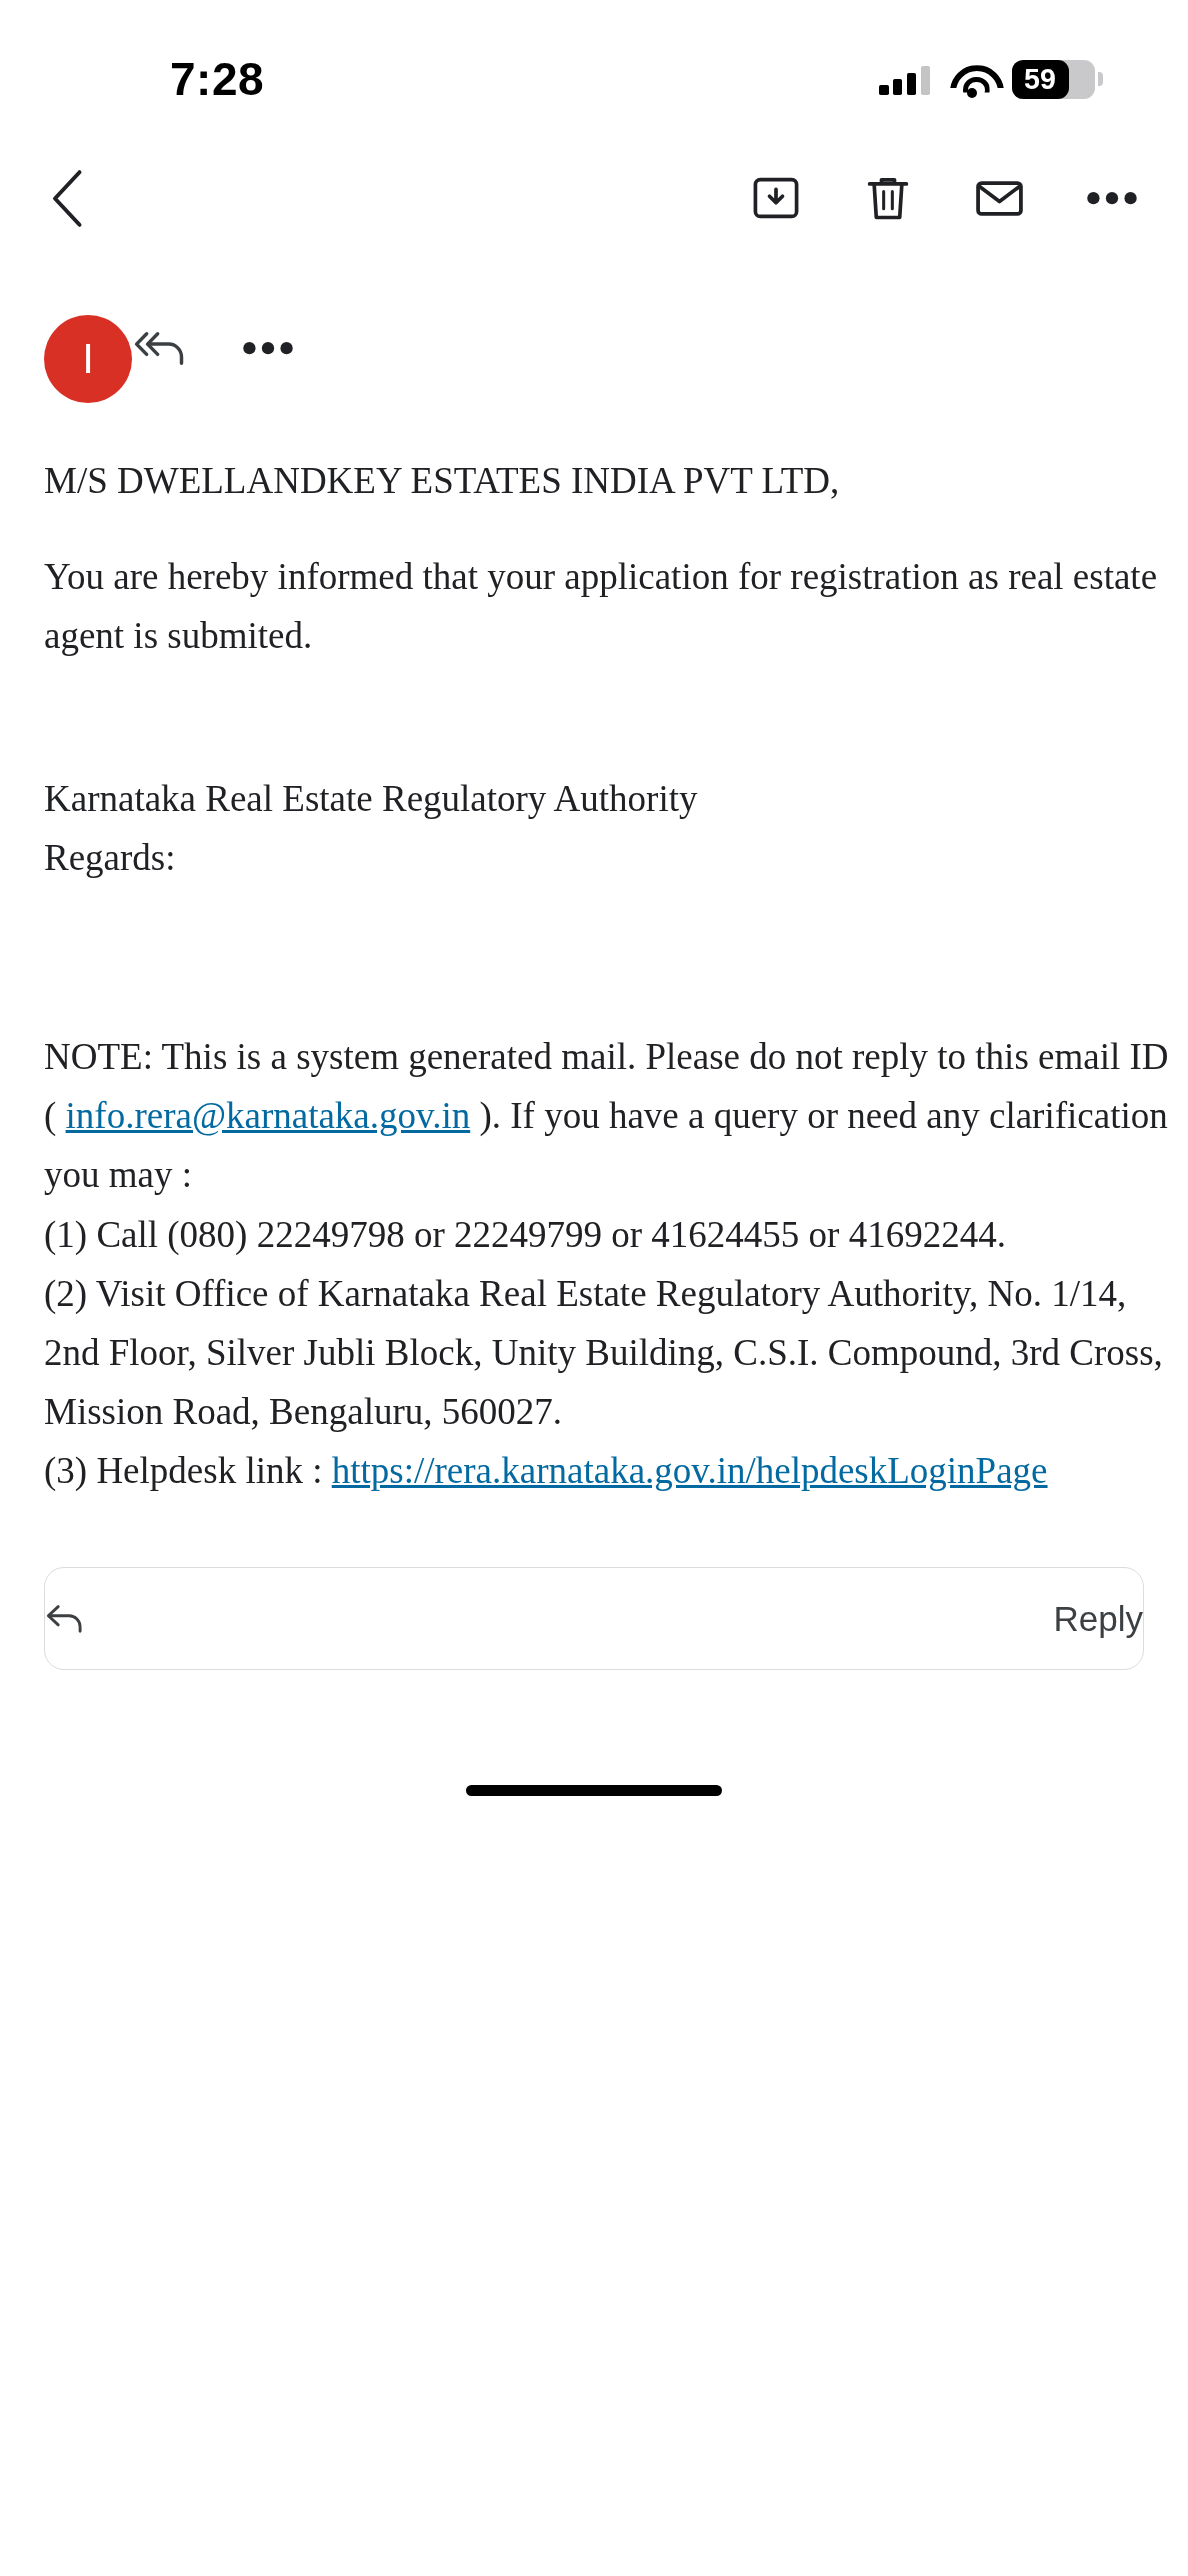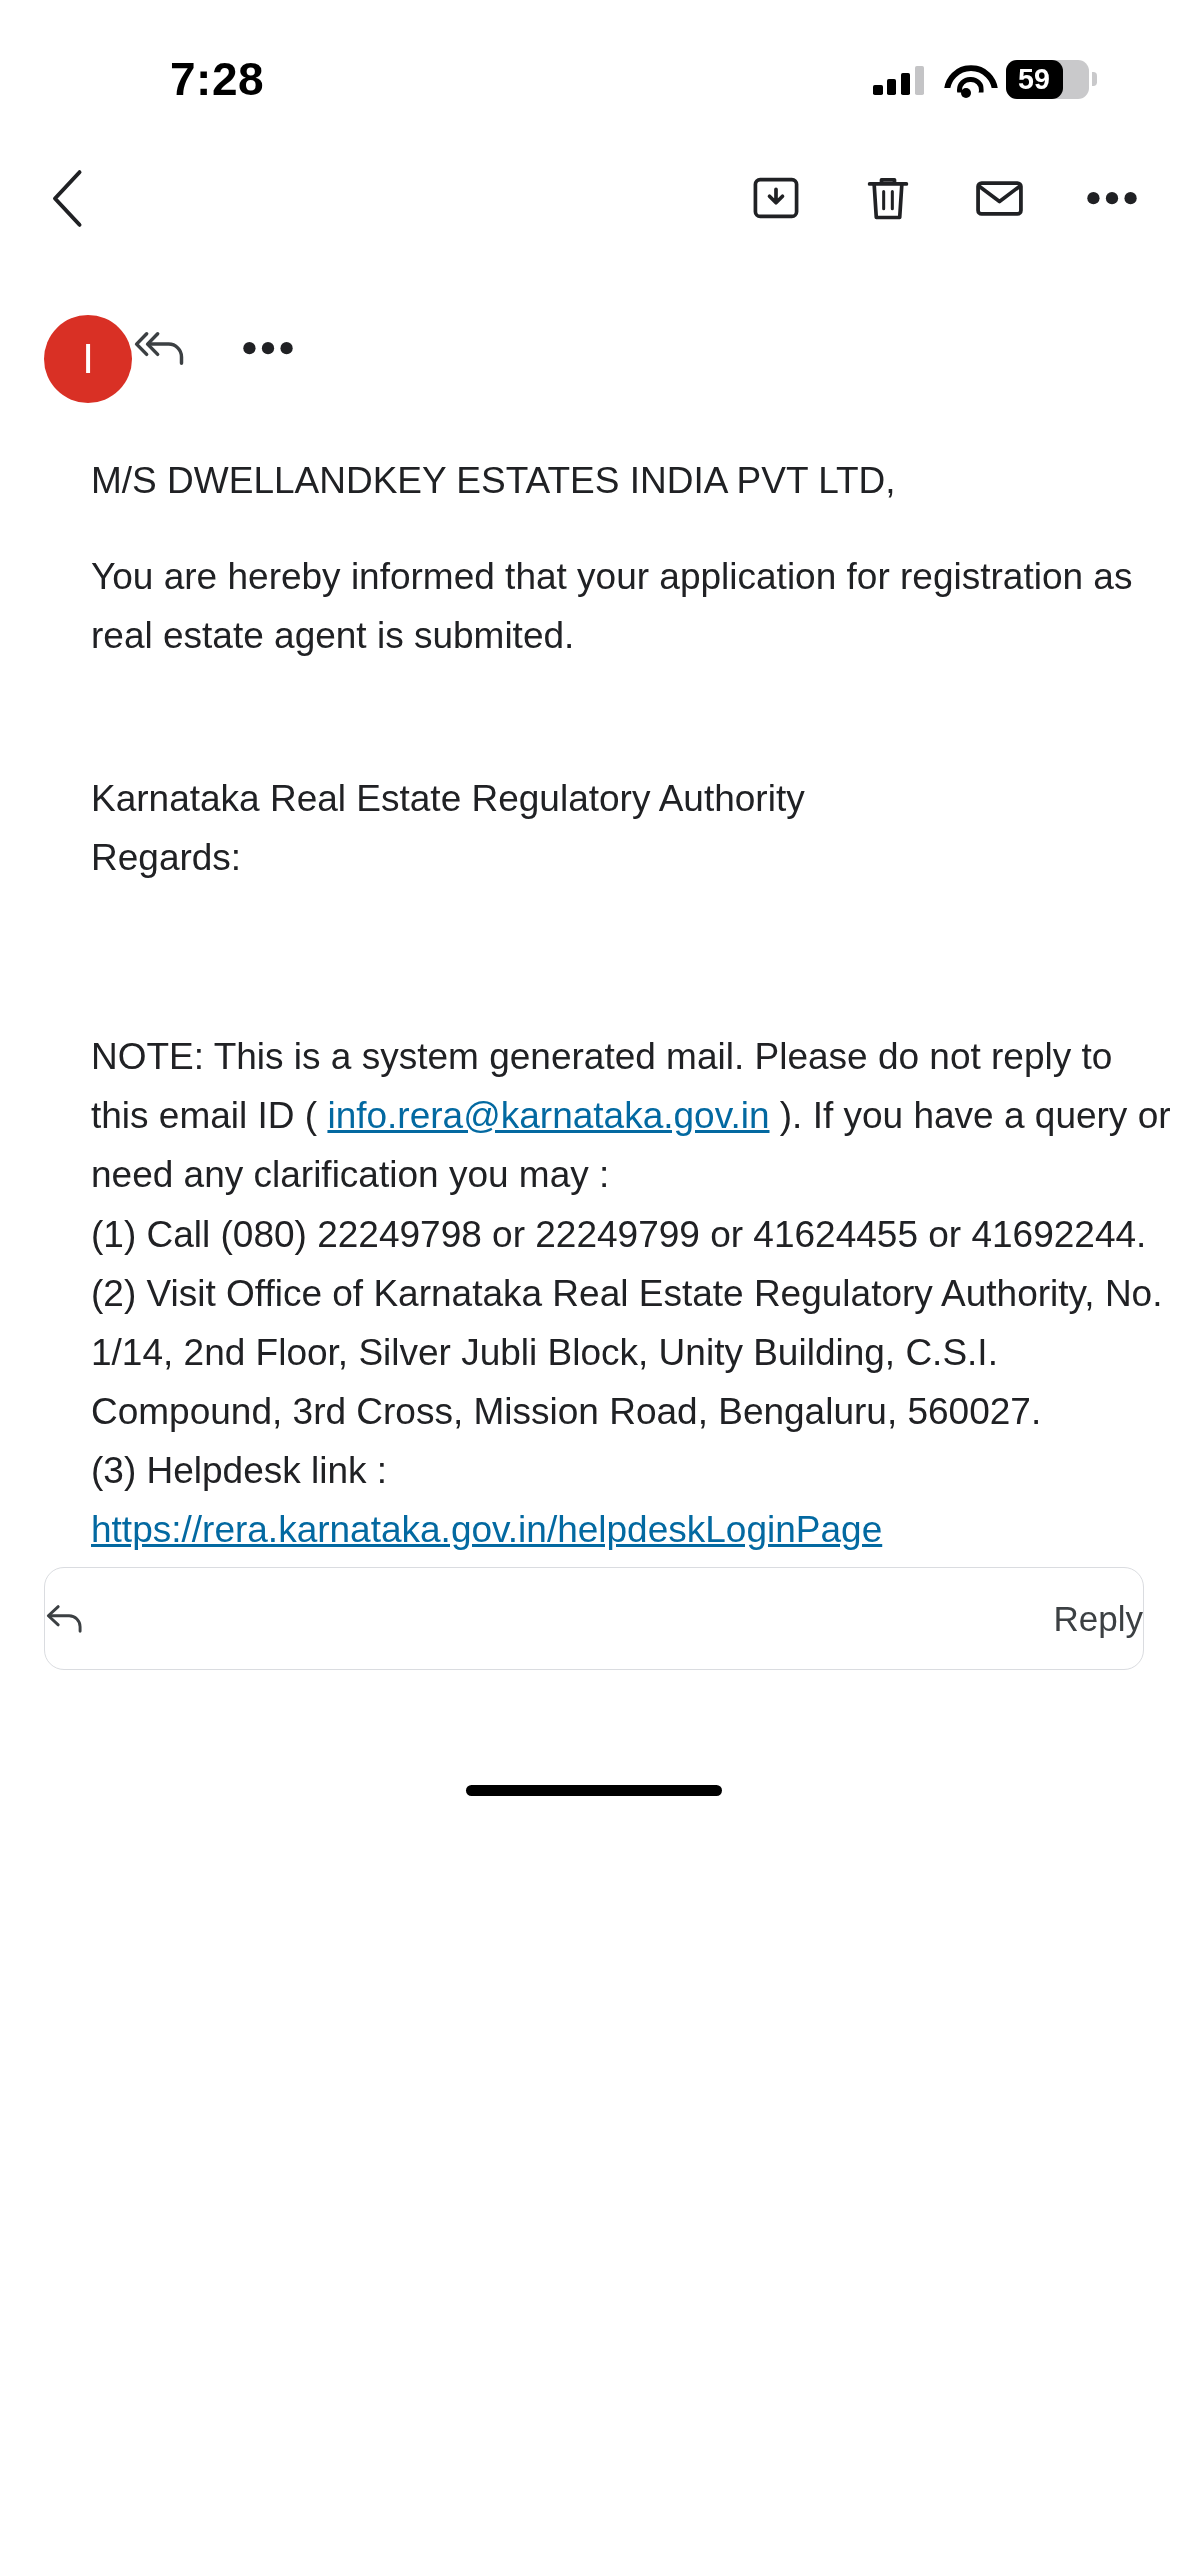--- a/index.html
+++ b/index.html
@@ -33,21 +33,21 @@
     color: #000;
     letter-spacing: 0.5px;
     margin-left: 170px;
     margin-top: 20px;
   }
   .status-right {
     display: flex;
     align-items: center;
     gap: 20px;
     margin-top: 20px;
-    margin-right: 7px;
+    margin-right: 1px;
   }
   .sig {
     display: flex;
     align-items: flex-end;
     gap: 4.6px;
     height: 31px;
   }
   .sig i { display:block; width: 9.2px; border-radius: 1.8px; background: #000; }
   .sig i:nth-child(1){ height: 9.2px; }
   .sig i:nth-child(2){ height: 15.7px; }
@@ -174,22 +174,21 @@
   .sender-line2 { display:flex; align-items:center; gap: 11px; margin-top: 11px; }
   .sender-to { font-size: 30px; color: #5f6368; }
   .sender-actions { display:flex; align-items:center; gap: 55px; padding-top: 13px; }
 
   
   .body {
     padding: 48px 17px 0 44px;
     font-size: 37px;
     line-height: 1.6;
     color: #202124;
-    font-family: Liberation Sans, sans-serif;
-    margin-left: 47px;
+    font-family: Liberation Serif, serif;
   }
   .body p { margin: 0; }
   .gap-sm { height: 37px; }
   .gap-md { height: 103px; }
   .gap-lg { height: 140px; }
   a.link { color: #0369a1; text-decoration: underline; word-break: break-word; }
 
   
   .reply-bar {
     position: absolute;

